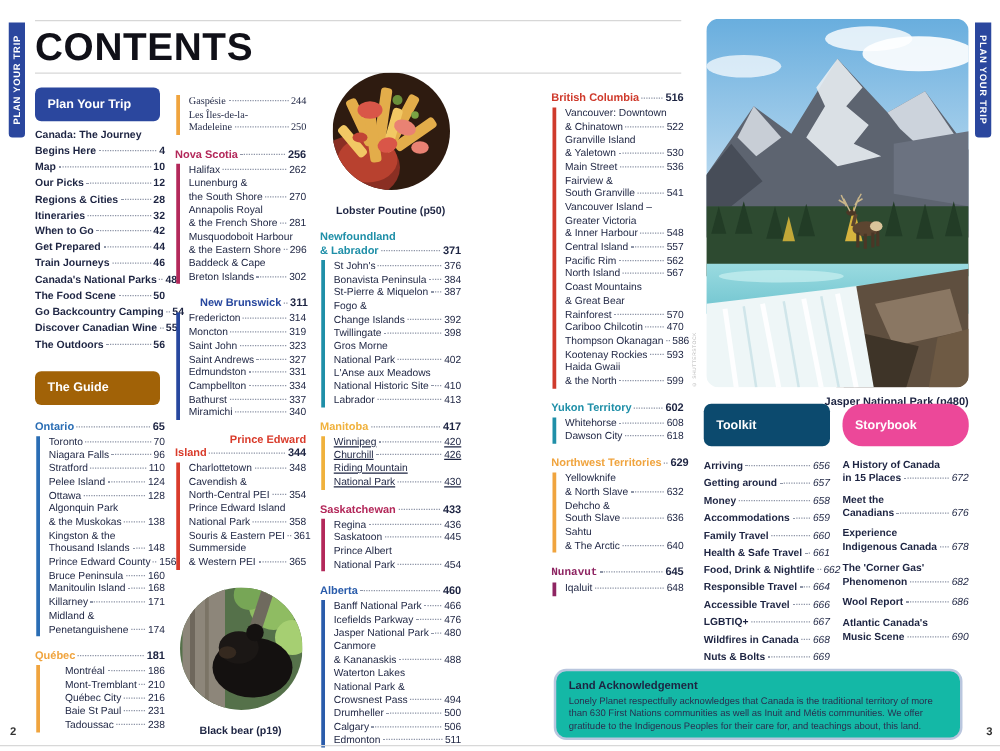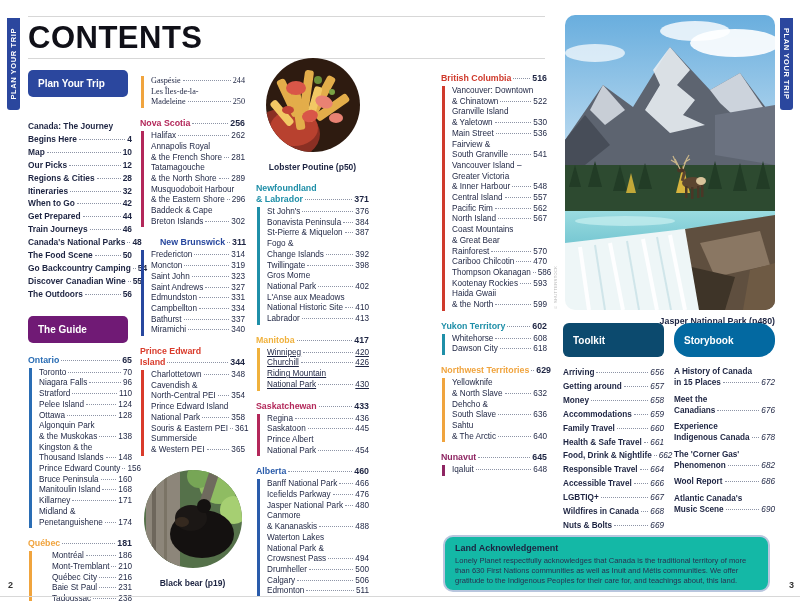--- a/index.html
+++ b/index.html
@@ -23,23 +23,23 @@
 
   
   .col{position:absolute;}
   #col-1{left:28px;top:70px;width:104px;}
   #col-2{left:140px;top:74px;width:105px;}
   #col-3{left:256px;top:58px;width:113px;}
   #col-4{left:441px;top:73px;width:106px;}
 
   .pill{background:#2b479e;color:#fff;font-weight:bold;font-size:10px;border-radius:5px;
         padding:8px 10px;box-sizing:border-box;width:100px;}
-  #guide-box{background:#701a75;margin-top:15px;}
-
-  #plan-list{margin-top:23px;}
+  #guide-box{background:#a16207;margin-top:15px;}
+
+  #plan-list{margin-top:4px;}
   .entry{font-size:8.2px;line-height:10.7px;color:#1d2442;}
   .bold-entry{font-weight:bold;font-size:8.4px;line-height:12.9px;}
   .line{white-space:nowrap;}
   .flexrow{display:flex;align-items:baseline;}
   .nm{white-space:nowrap;}
   .dots{flex:1;min-width:3px;margin:0 2px;border-bottom:1px dotted #8d94a6;transform:translateY(-2px);}
   .pg{white-space:nowrap;}
 
   .sec{margin-top:10px;}
   .sections .sec:first-child{margin-top:0;}
@@ -57,21 +57,21 @@
   
   #photo{position:absolute;left:565px;top:15px;width:210px;height:295px;border-radius:10px;overflow:hidden;}
   #photo-caption{position:absolute;left:565px;top:316px;width:210px;text-align:right;font-weight:bold;font-size:8.8px;}
   #photo-credit{position:absolute;left:553px;top:22px;height:288px;width:7px;overflow:hidden;
     color:#b5b5b5;font-size:4px;letter-spacing:.4px;writing-mode:vertical-rl;transform:rotate(180deg);}
 
   
   .boxhead{position:absolute;width:101px;height:34px;border-radius:6px;color:#fff;font-weight:bold;font-size:10px;
     display:flex;align-items:center;padding-left:10px;box-sizing:border-box;}
   #toolkit-box{left:563px;top:323px;background:#0c4a6e;}
-  #storybook-box{left:674px;top:323px;background:#0369a1;border-radius:16px;}
+  #storybook-box{left:674px;top:323px;background:#ec4899;border-radius:16px;}
   #toolkit-list{position:absolute;left:563px;top:366px;width:101px;}
   #storybook-list{position:absolute;left:674px;top:366px;width:101px;}
   .tk-entry{font-weight:bold;font-size:8.2px;line-height:13.9px;}
   .tk-entry .pg,.sb-entry .pg{font-style:italic;font-weight:normal;}
   .sb-entry{font-weight:bold;font-size:8.2px;line-height:11px;margin-bottom:5.5px;}
 
   
   #land-box{position:absolute;left:443px;top:535px;width:327px;height:57px;border:2px solid #b9c6de;
     border-radius:10px;padding:6px 10px;box-sizing:border-box;background:#14b8a6;}
   #land-title{font-weight:bold;font-size:9px;margin-bottom:3px;}
@@ -376,33 +376,33 @@
         </div>
         <div class="sec-items" style="border-left-color: rgb(179, 40, 90);">
           <div class="entry">
             <div class="line flexrow">
               <span class="nm">Halifax</span>
               <span class="dots"></span>
               <span class="pg">262</span>
             </div>
           </div>
           <div class="entry">
+            <div class="line">Lunenburg &amp;</div>
+            <div class="line flexrow">
+              <span class="nm">the South Shore</span>
+              <span class="dots"></span>
+              <span class="pg">270</span>
+            </div>
+          </div>
+          <div class="entry">
             <div class="line">Annapolis Royal</div>
             <div class="line flexrow">
               <span class="nm">&amp; the French Shore</span>
               <span class="dots"></span>
               <span class="pg">281</span>
-            </div>
-          </div>
-          <div class="entry">
-            <div class="line">Tatamagouche</div>
-            <div class="line flexrow">
-              <span class="nm">&amp; the North Shore</span>
-              <span class="dots"></span>
-              <span class="pg">289</span>
             </div>
           </div>
           <div class="entry">
             <div class="line">Musquodoboit Harbour</div>
             <div class="line flexrow">
               <span class="nm">&amp; the Eastern Shore</span>
               <span class="dots"></span>
               <span class="pg">296</span>
             </div>
           </div>
@@ -478,21 +478,21 @@
             <div class="line flexrow">
               <span class="nm">Miramichi</span>
               <span class="dots"></span>
               <span class="pg">340</span>
             </div>
           </div>
         </div>
       </div>
       <div class="sec">
         <div class="sec-head">
-          <div class="line" style="color: rgb(217, 59, 43);">Prince Edward</div>
+          <div class="line" style="color: rgb(217, 59, 43); text-align: right;">Prince Edward</div>
           <div class="line flexrow">
             <span class="nm" style="color: rgb(217, 59, 43);">Island</span>
             <span class="dots"></span>
             <span class="pg">344</span>
           </div>
         </div>
         <div class="sec-items" style="border-left-color: rgb(217, 59, 43);">
           <div class="entry">
             <div class="line flexrow">
               <span class="nm">Charlottetown</span>
@@ -964,21 +964,21 @@
               <span class="nm">&amp; The Arctic</span>
               <span class="dots"></span>
               <span class="pg">640</span>
             </div>
           </div>
         </div>
       </div>
       <div class="sec">
         <div class="sec-head">
           <div class="line flexrow">
-            <span class="nm" style="color: rgb(142, 37, 98);">Nunavut</span>
+            <span class="nm" style="color: rgb(142, 37, 98); font-family: Liberation Mono, monospace;">Nunavut</span>
             <span class="dots"></span>
             <span class="pg">645</span>
           </div>
         </div>
         <div class="sec-items" style="border-left-color: rgb(142, 37, 98);">
           <div class="entry">
             <div class="line flexrow">
               <span class="nm">Iqaluit</span>
               <span class="dots"></span>
               <span class="pg">648</span>

